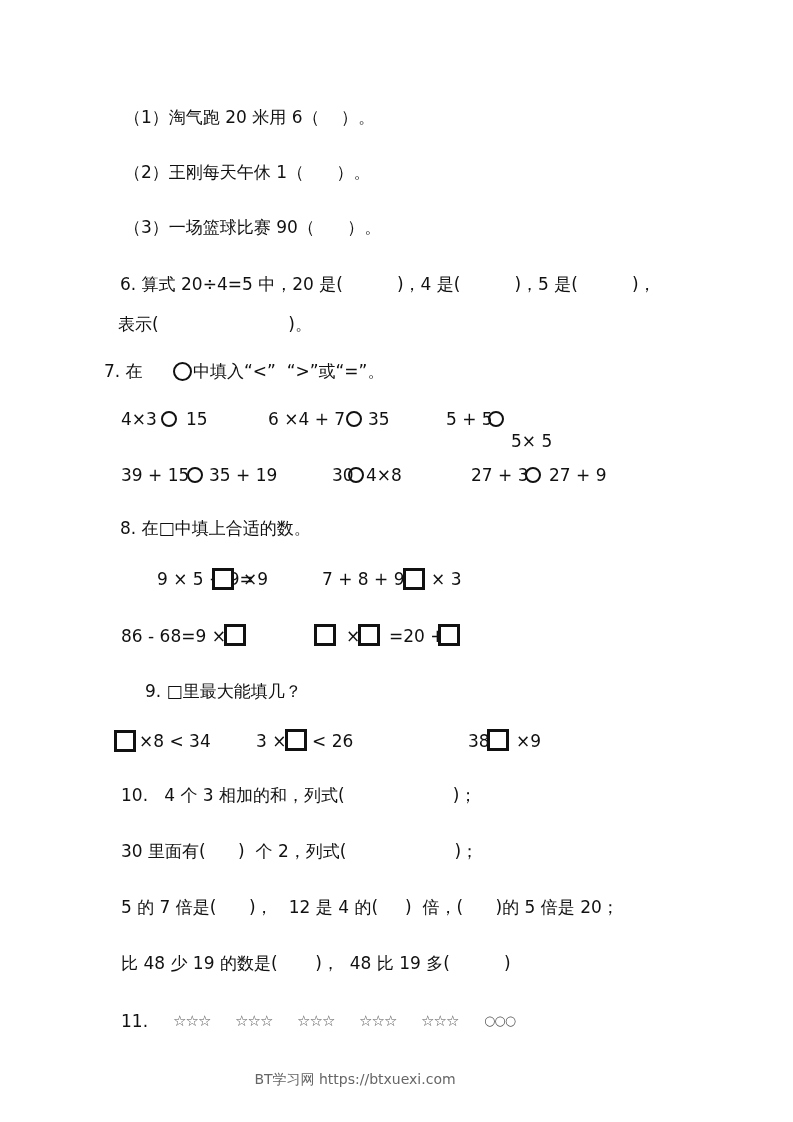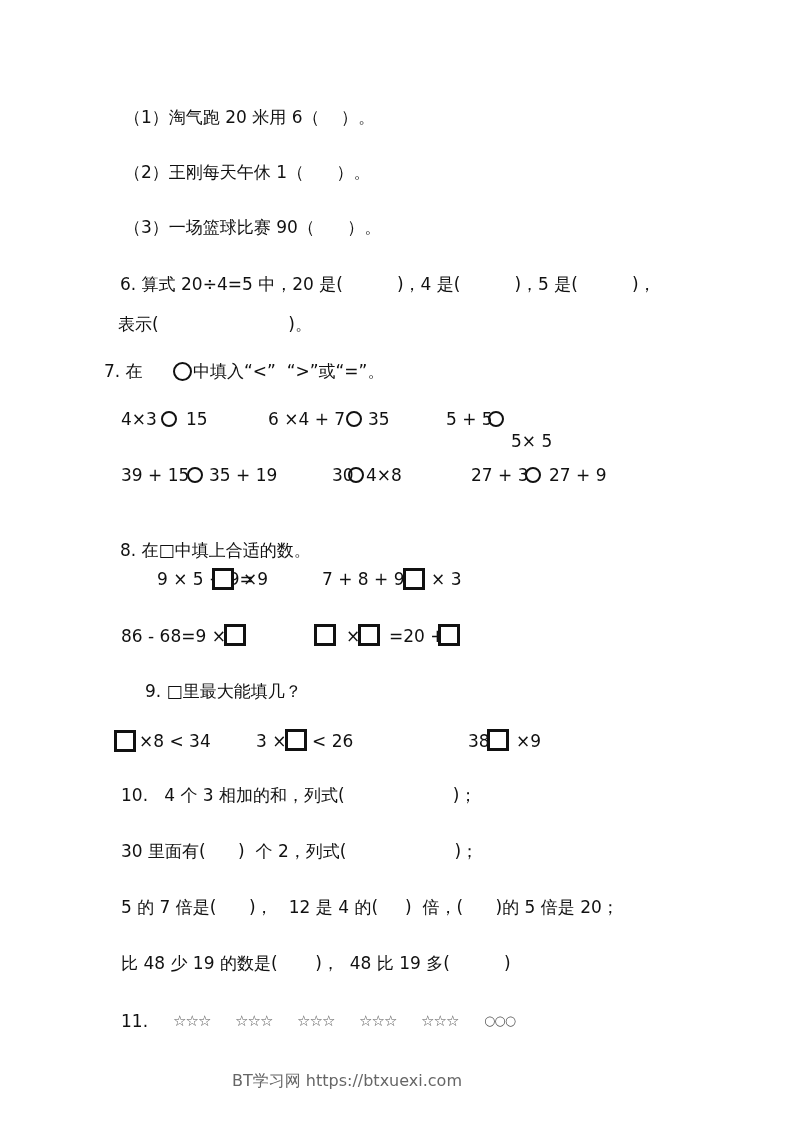--- a/index.html
+++ b/index.html
@@ -2,22 +2,22 @@
 <html><head>
 <meta charset="utf-8">
 <style>
   html, body { margin: 0; padding: 0; background: #ffffff; }
   body { width: 793px; height: 1122px; position: relative; overflow: hidden;
          font-family: "DejaVu Sans", "Liberation Sans", sans-serif; color: #111; }
   .line { position: absolute; font-size: 17px; line-height: 22px; white-space: pre; }
   .frag { position: absolute; font-size: 17px; line-height: 22px; white-space: pre; }
   .circ { position: absolute; width: 16px; height: 16px; border: 2.5px solid #111; border-radius: 50%; box-sizing: border-box; }
   .box { position: absolute; width: 22px; height: 22px; border: 3px solid #111; box-sizing: border-box; background: #fff; }
-  .footer { position: absolute; top: 1071px; left: 0; width: 694px; text-align: center;
-            font-size: 16px; color: #666; }
+  .footer { position: absolute; top: 1071px; left: 8px; width: 694px; text-align: center;
+            font-size: 14px; color: #666; }
   .stars { color: #555; font-size: 15px; letter-spacing: -1px; }
 </style>
 </head>
 <body>
 
 <div class="line" style="top:106px;left:124px;">（1）淘气跑 20 米用 6（    ）。</div>
 <div class="line" style="top:161px;left:124px;">（2）王刚每天午休 1（      ）。</div>
 <div class="line" style="top:216px;left:124px;">（3）一场篮球比赛 90（      ）。</div>
 
 <div class="line" style="top:273px;left:120px;">6. 算式 20÷4=5 中，20 是(          )，4 是(          )，5 是(          )，</div>
@@ -44,21 +44,21 @@
 <div class="frag" style="top:464px;left:209px;">35 + 19</div>
 
 <div class="frag" style="top:464px;left:332px;text-align:right;">30</div>
 <div class="circ" style="top:467px;left:348px;"></div>
 <div class="frag" style="top:464px;left:366px;">4×8</div>
 
 <div class="frag" style="top:464px;left:471px;">27 + 3</div>
 <div class="circ" style="top:467px;left:525px;"></div>
 <div class="frag" style="top:464px;left:549px;">27 + 9</div>
 
-<div class="frag" style="top:539px;left:120px;text-align:center;">8. 在□中填上合适的数。</div>
+<div class="frag" style="top:517px;left:120px;text-align:center;">8. 在□中填上合适的数。</div>
 
 <div class="frag" style="top:568px;left:121px;margin-left:36px;">9 × 5 + 9=</div>
 <div class="box" style="top:568px;left:212px;"></div>
 <div class="frag" style="top:568px;left:243px;">×9</div>
 
 <div class="frag" style="top:568px;left:322px;">7 + 8 + 9=</div>
 <div class="box" style="top:568px;left:403px;"></div>
 <div class="frag" style="top:568px;left:431px;">× 3</div>
 
 <div class="frag" style="top:625px;left:121px;">86 - 68=9 ×</div>

